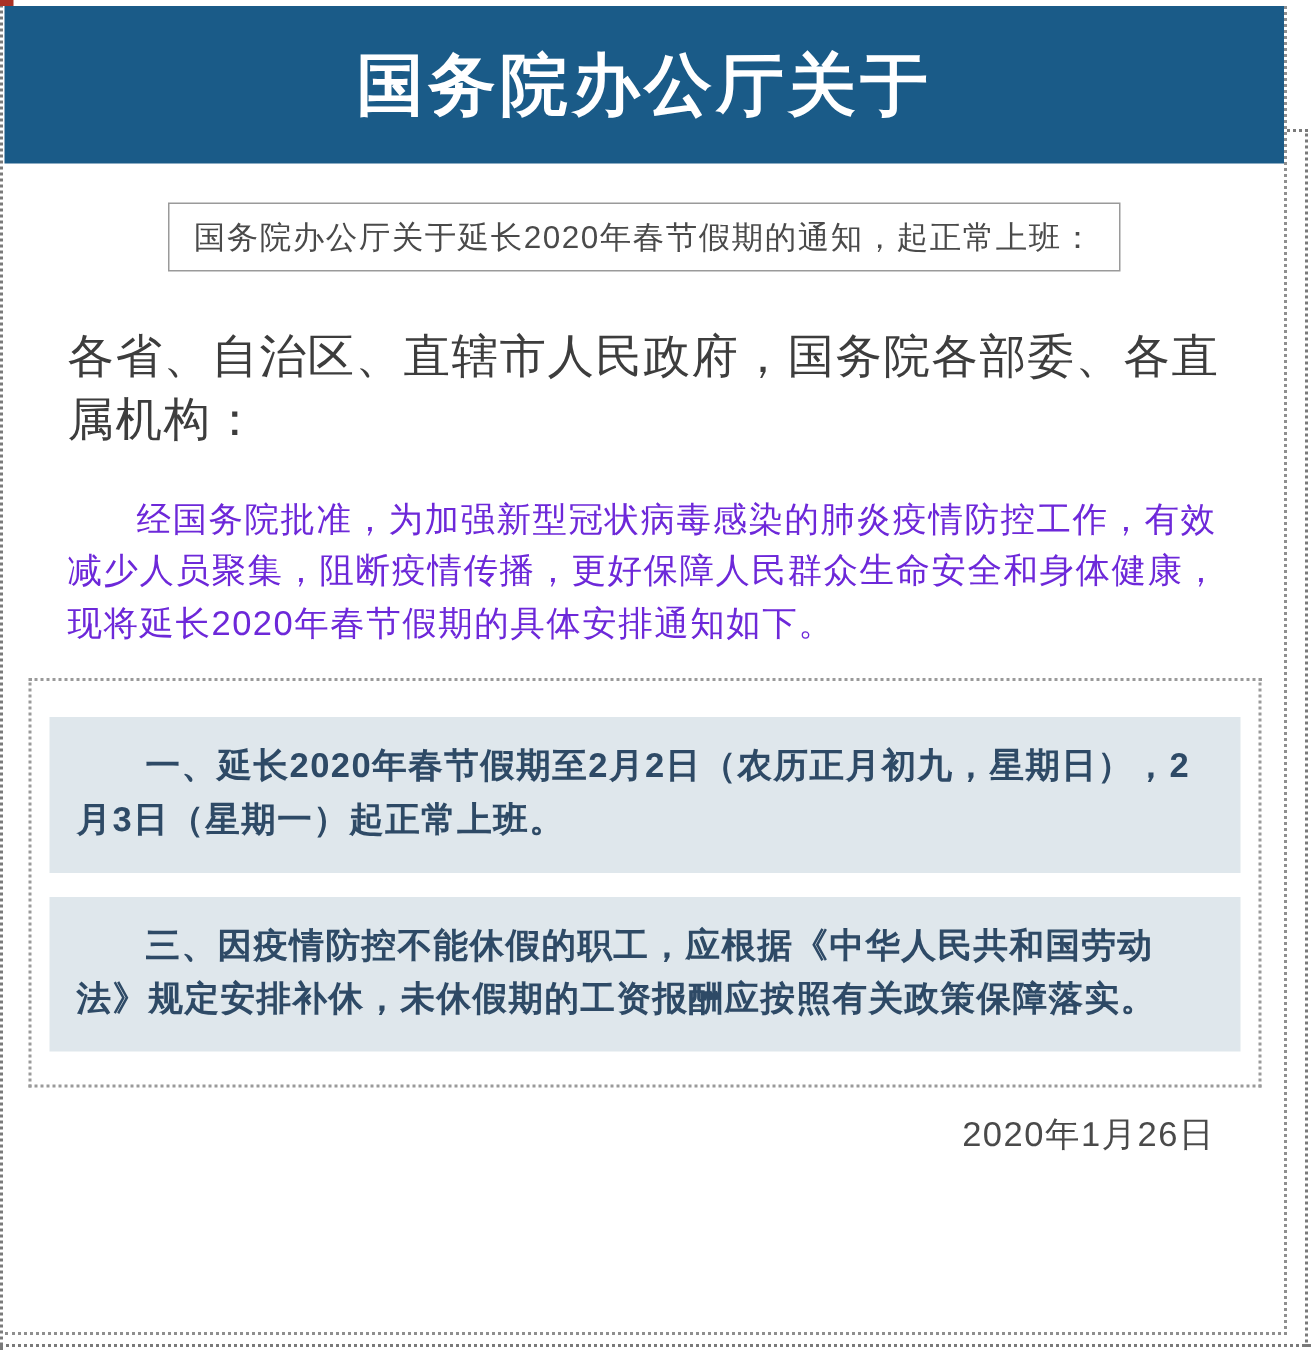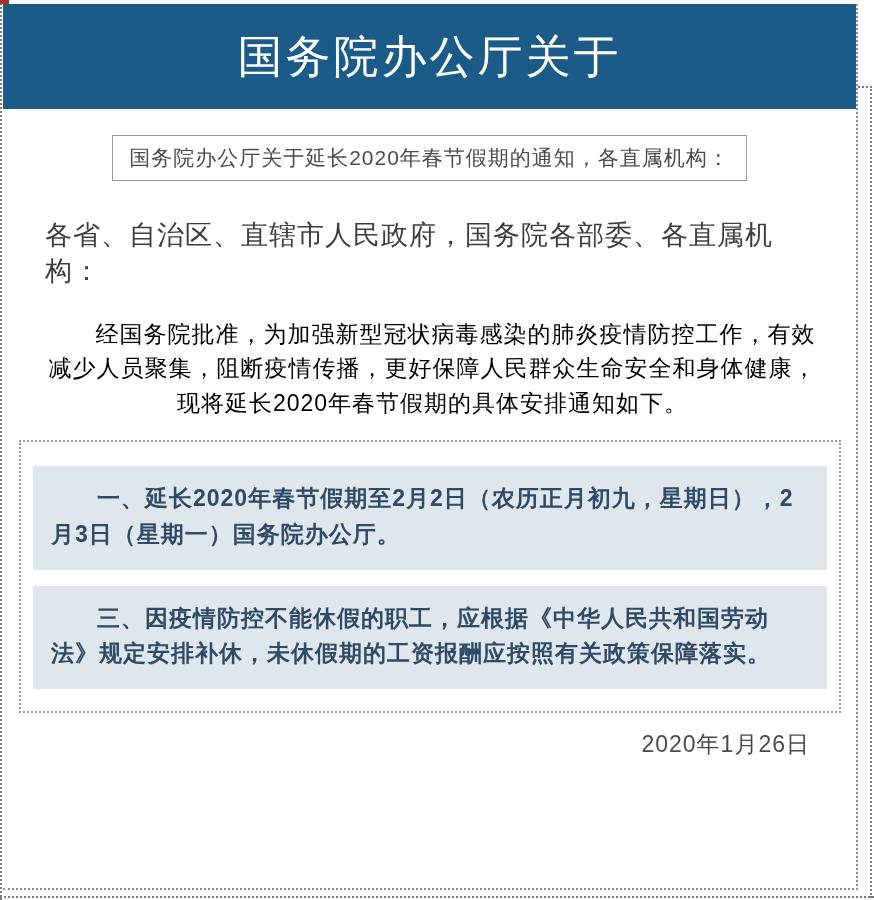--- a/index.html
+++ b/index.html
@@ -31,41 +31,41 @@
     border-bottom:2px dotted #8f8f8f;
     display:flex; flex-direction:column;
   }
 
   
   .header {
     background:#1a5b88; color:#ffffff;
     text-align:center; padding:26px 0 24px;
   }
   .title-line {
-    font-weight:normal; font-size:45px; line-height:1.22;
+    font-weight:bold; font-size:45px; line-height:1.22;
     letter-spacing:3px;
   }
 
   
   .quote-wrap { text-align:center; margin-top:26px; }
   .quote-box {
     display:inline-block; border:1px solid #9a9a9a;
     color:#4a4a4a; font-size:21px; letter-spacing:1px;
     padding:8px 16px;
   }
 
   .salutation {
     margin:36px 40px 0 42px;
-    font-size:27px; color:#3d3d3d; letter-spacing:1px;
+    font-size:31px; color:#3d3d3d; letter-spacing:1px;
   }
 
   .paragraph {
     margin:28px 36px 0 42px;
-    font-size:23px; color:#000000; letter-spacing:1px;
-    line-height:1.5; text-indent:2em;text-align:center;
+    font-size:23px; color:#6d28d9; letter-spacing:1px;
+    line-height:1.5; text-indent:2em;
   }
 
   
   .notice-list {
     margin:20px 15px 0 16px;
     border:2px dotted #9a9a9a;
     padding:24px 12px 6px 12px;
   }
   .notice-item {
     background:#dfe7ec; color:#2e4a66;
@@ -92,29 +92,29 @@
   <div class="h-dash frame-jog"></div>
   <div class="red-corner"></div>
 
   <div class="card">
 
     <div class="header">
       <div class="title-line">国务院办公厅关于</div>
     </div>
 
     <div class="quote-wrap">
-      <span class="quote-box">国务院办公厅关于延长2020年春节假期的通知，各直属机构：</span>
+      <span class="quote-box">国务院办公厅关于延长2020年春节假期的通知，起正常上班：</span>
     </div>
 
     <div class="salutation">各省、自治区、直辖市人民政府，国务院各部委、各直属机构：</div>
 
     <div class="paragraph">经国务院批准，为加强新型冠状病毒感染的肺炎疫情防控工作，有效减少人员聚集，阻断疫情传播，更好保障人民群众生命安全和身体健康，现将延长2020年春节假期的具体安排通知如下。</div>
 
     <div class="notice-list">
-      <div class="notice-item">一、延长2020年春节假期至2月2日（农历正月初九，星期日），2月3日（星期一）国务院办公厅。</div>
+      <div class="notice-item">一、延长2020年春节假期至2月2日（农历正月初九，星期日），2月3日（星期一）起正常上班。</div>
       <div class="notice-item">三、因疫情防控不能休假的职工，应根据《中华人民共和国劳动法》规定安排补休，未休假期的工资报酬应按照有关政策保障落实。</div>
     </div>
 
     <div class="signature">
       <div>2020年1月26日</div>
     </div>
 
   </div>
 </div>
 

